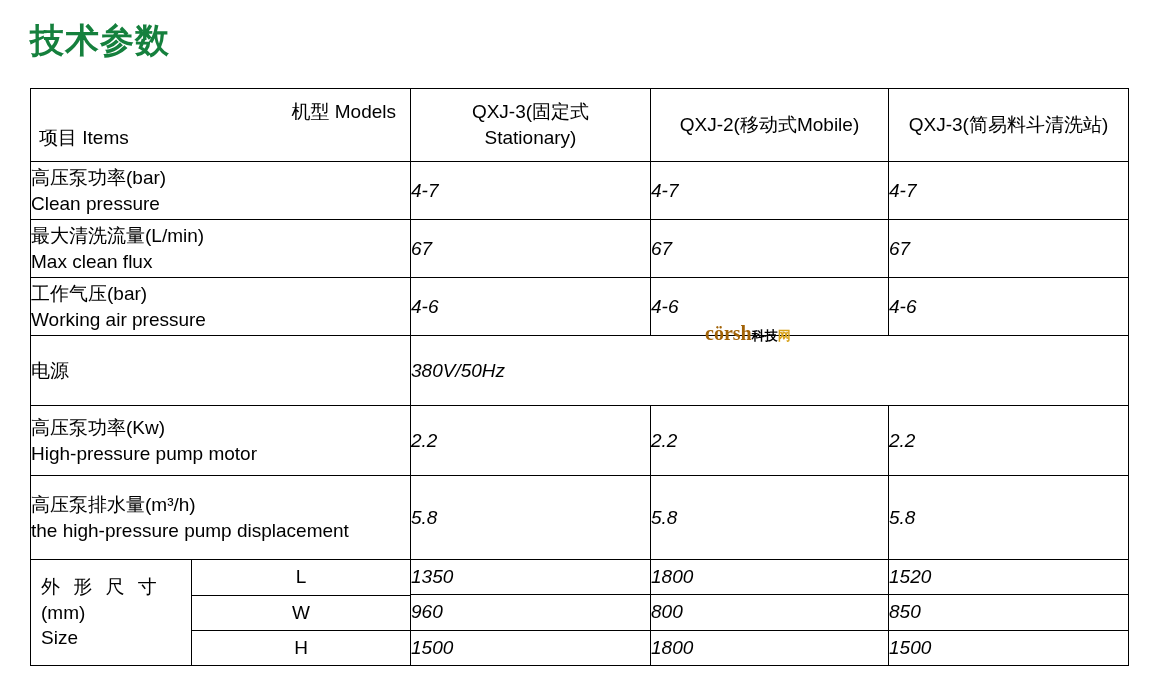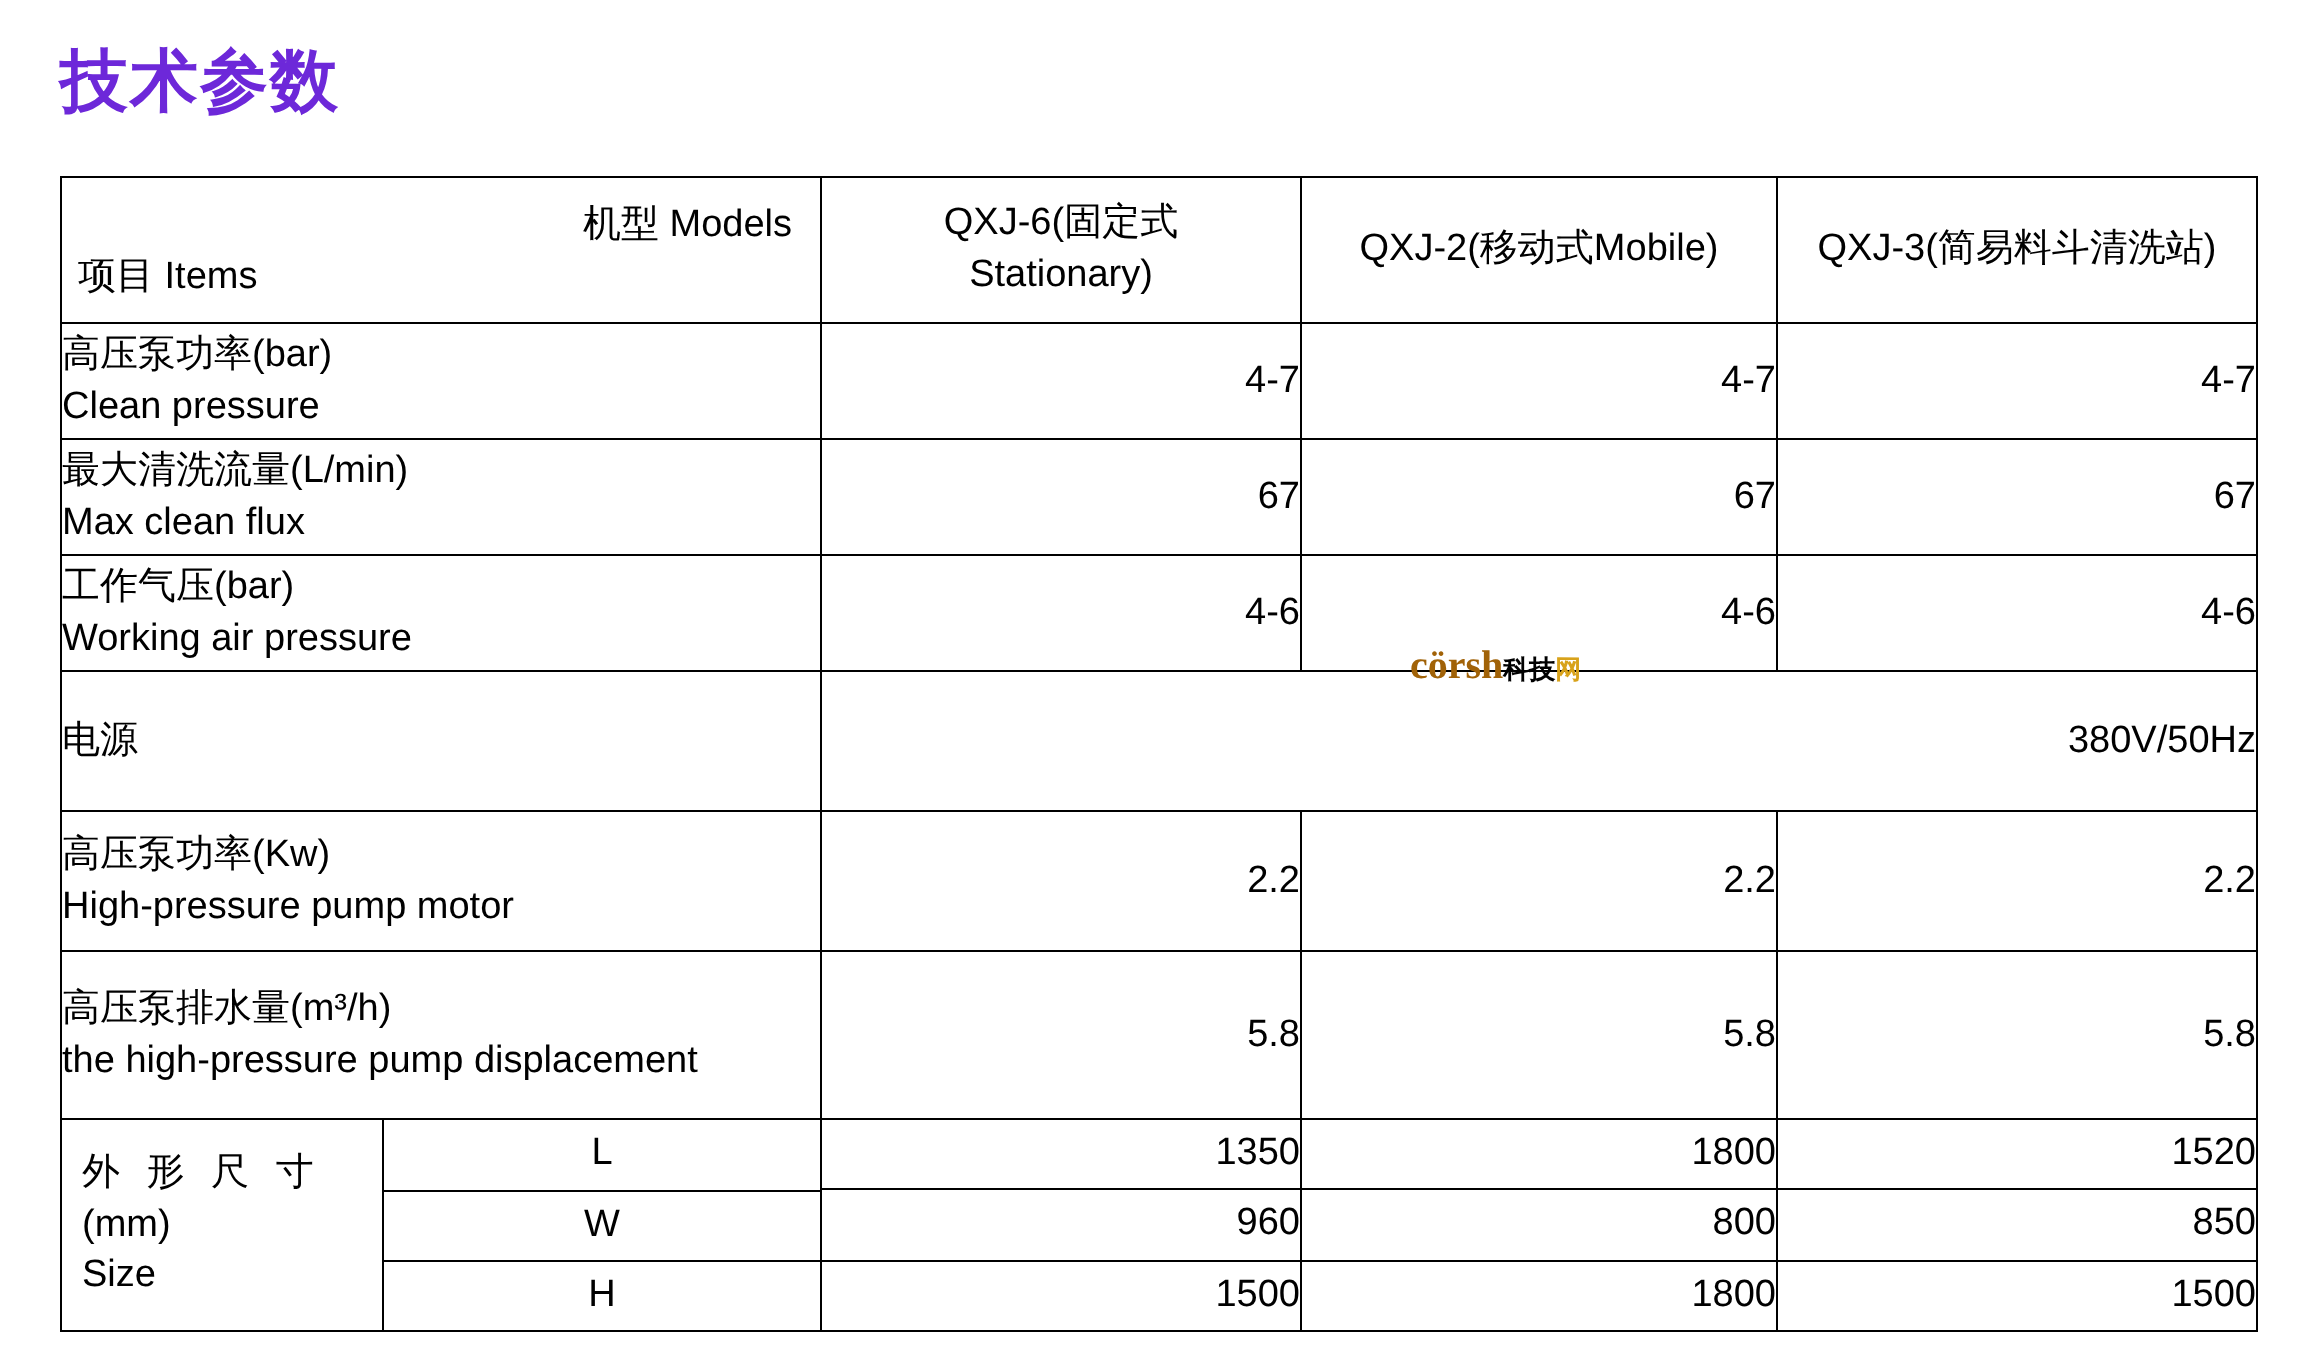--- a/index.html
+++ b/index.html
@@ -15,21 +15,21 @@
     overflow: hidden;
     position: relative;
   }
   .page-title {
     position: absolute;
     left: 30px;
     top: 18px;
     font-size: 34px;
     font-weight: bold;
     letter-spacing: 1px;
-    color: #6d28d9;
+    color: #15803d;
     text-align: right;
   }
   .spec-table-wrap {
     position: absolute;
     left: 30px;
     top: 88px;
     width: 1098px;
   }
   table.spec {
     border-collapse: collapse;
@@ -69,22 +69,23 @@
     font-size: 19px;
     line-height: 1.35;
     padding: 8px 6px;
   }
   .item-label {
     padding: 10px 14px;
     font-size: 19px;
     line-height: 1.35;
   }
   .val {
-    text-align: right;
-    font-size: 19px;
+    text-align: left;
+    font-size: 19px;
+    font-style: italic;
   }
   .row-h-mid  { height: 58px; }
   .row-power  { height: 70px; }
   .row-disp   { height: 84px; margin-left: 39px; }
   .row-size   { height: 35px; }
 
   .size-label {
     padding: 8px 10px;
     font-size: 19px;
     line-height: 1.35;
@@ -126,21 +127,21 @@
       <col class="c-m3">
     </colgroup>
     <tbody>
 
       <tr>
         <td class="hdr-cell">
           <span class="hdr-models">机型 Models</span>
           <span class="hdr-items">项目 Items</span>
         </td>
         <td class="model-head">
-          <div>QXJ-6(固定式</div>
+          <div>QXJ-3(固定式</div>
           <div>Stationary)</div>
         </td>
         <td class="model-head">
           <div>QXJ-2(移动式Mobile)</div>
         </td>
         <td class="model-head">
           <div>QXJ-3(简易料斗清洗站)</div>
         </td>
       </tr>
 

